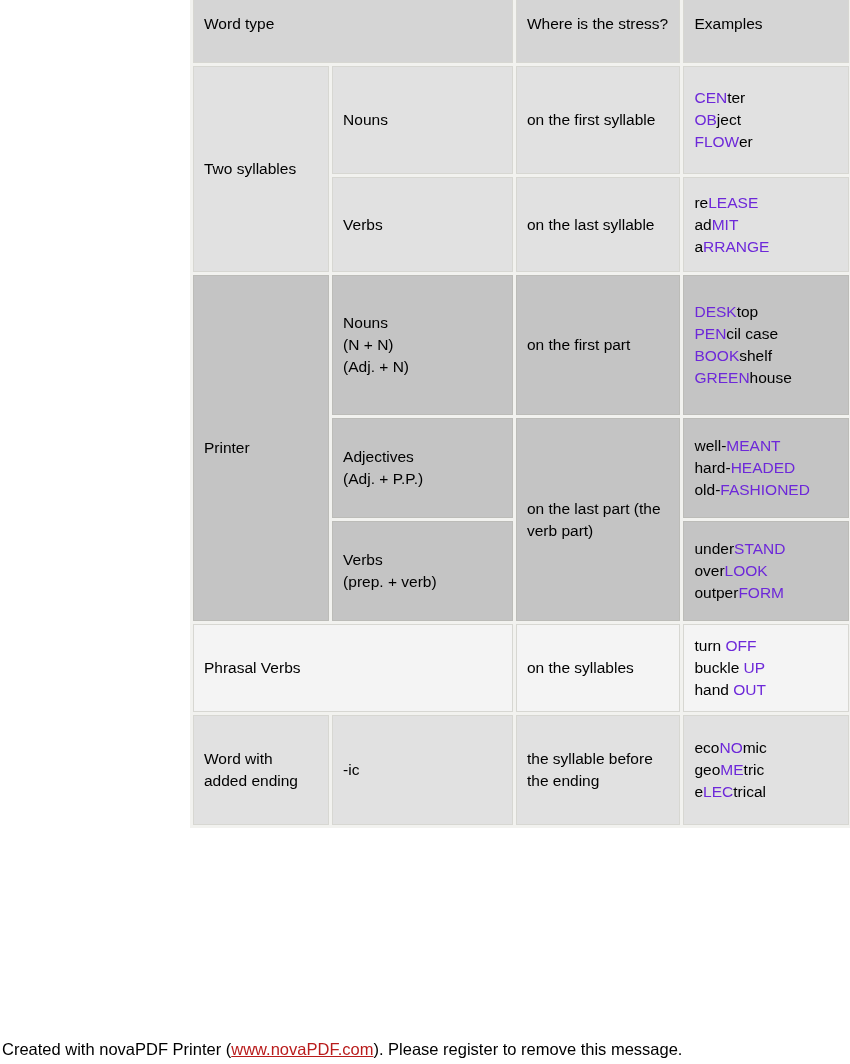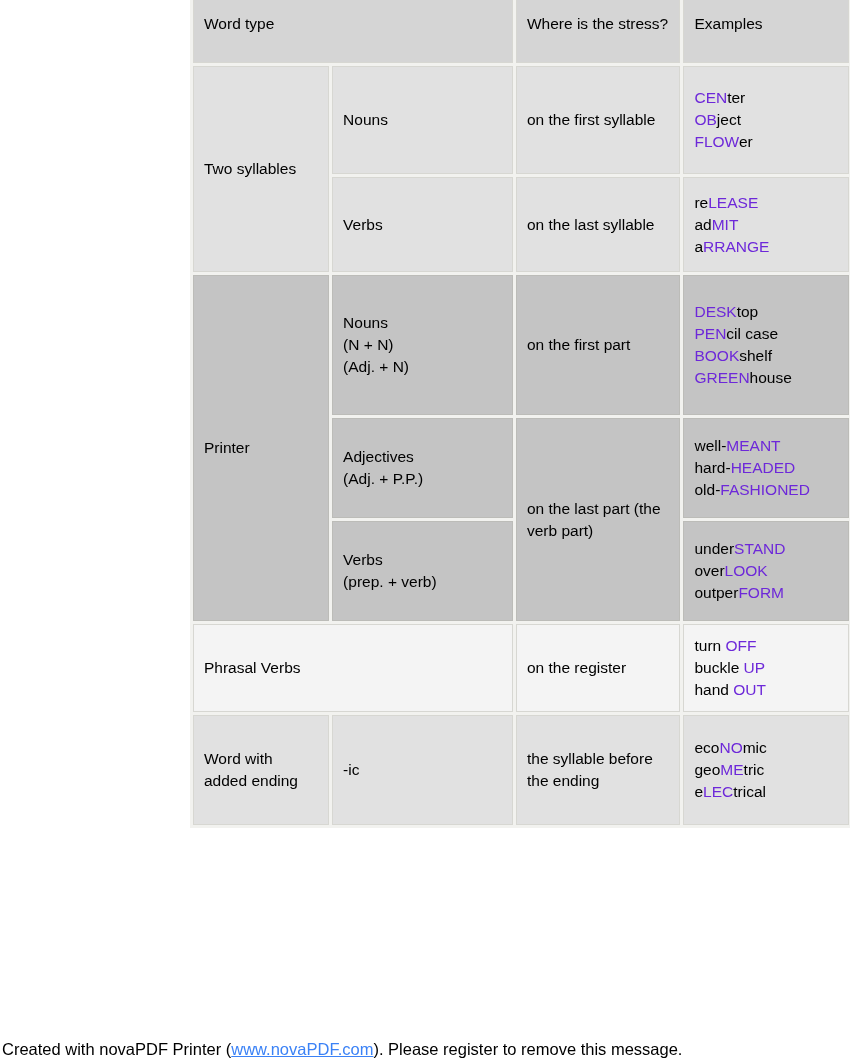--- a/index.html
+++ b/index.html
@@ -69,21 +69,21 @@
     position: absolute;
     left: 2px;
     top: 1040px;
     width: 846px;
     font-size: 16.5px;
     line-height: 1.2;
     color: #000000;
     white-space: nowrap;
   }
   #footer a {
-    color: #3b82f6;
+    color: #b91c1c;
   }
 </style>
 </head>
 <body>
 
 <table id="stress-table">
   <tbody>
 
     <tr>
       <td class="c12 sh-header r-head vtop" colspan="2">Word type</td>
@@ -139,21 +139,21 @@
  (prep. + verb)</td>
       <td class="c4 sh-dark r-cverb vmid">
           <div class="ex-line">under<span class="stress">STAND</span></div>
           <div class="ex-line">over<span class="stress">LOOK</span></div>
           <div class="ex-line">outper<span class="stress">FORM</span></div>
         </td>
     </tr>
 
     <tr>
       <td class="c12 sh-white r-phr vmid" colspan="2">Phrasal Verbs</td>
-      <td class="c3 sh-white r-phr vmid">on the register</td>
+      <td class="c3 sh-white r-phr vmid">on the syllables</td>
       <td class="c4 sh-white r-phr vmid">
           <div class="ex-line">turn <span class="stress">OFF</span></div>
           <div class="ex-line">buckle <span class="stress">UP</span></div>
           <div class="ex-line">hand <span class="stress">OUT</span></div>
         </td>
     </tr>
 
     <tr>
       <td class="c1 sh-light r-end vmid">Word with added ending</td>
       <td class="c2 sh-light r-end vmid">-ic</td>

